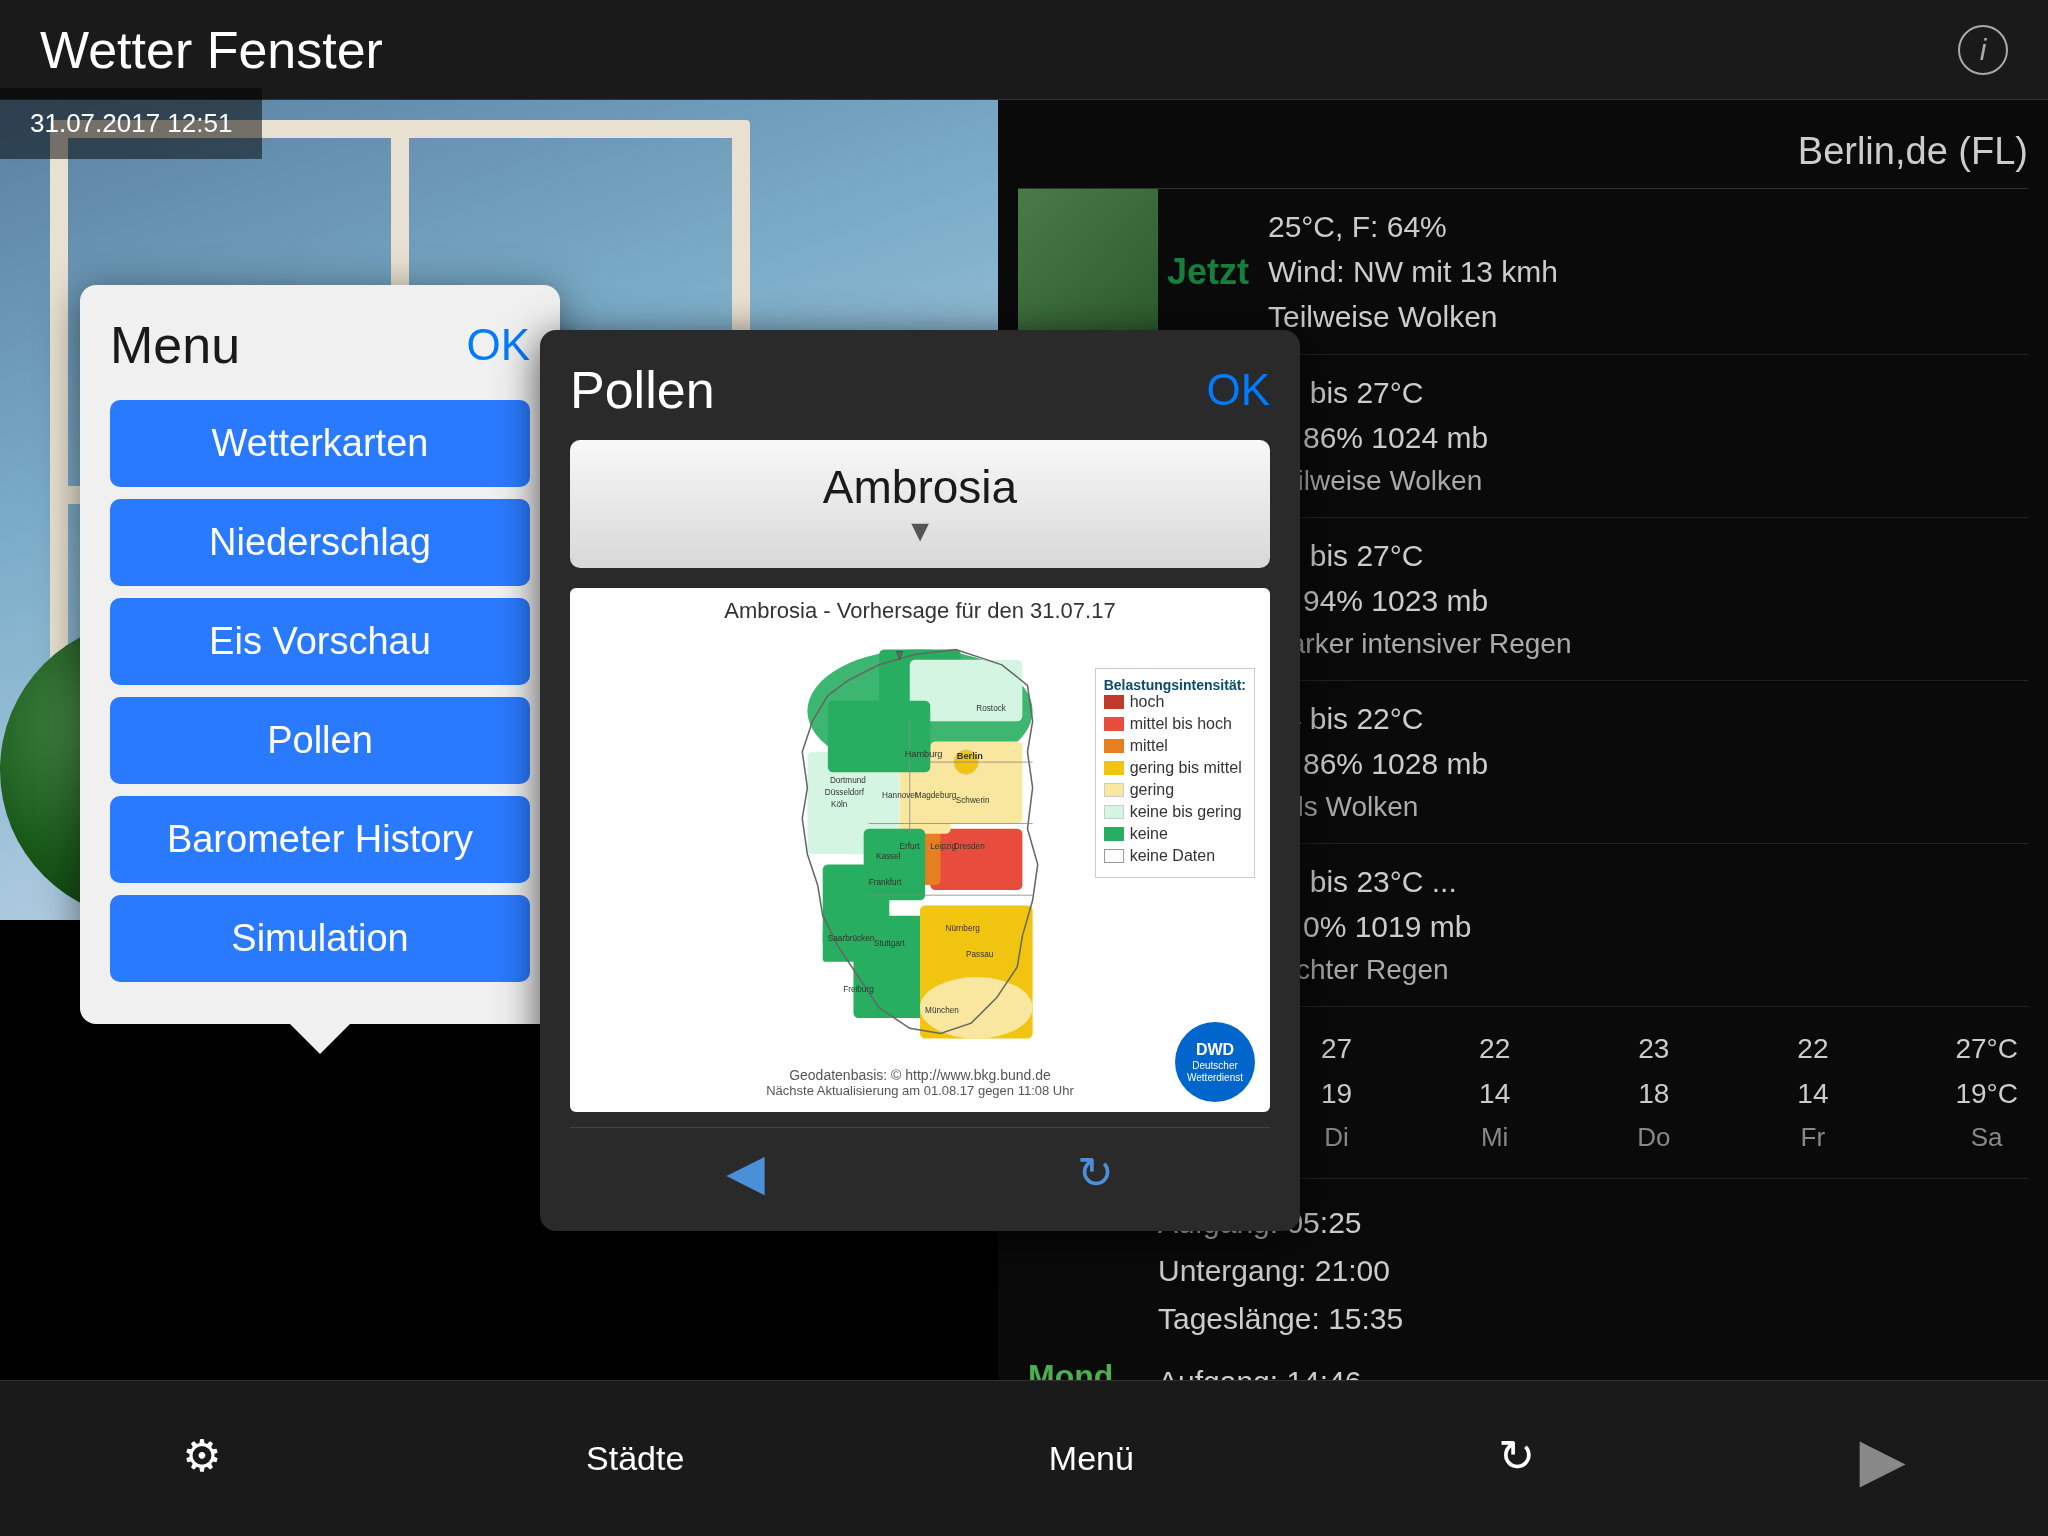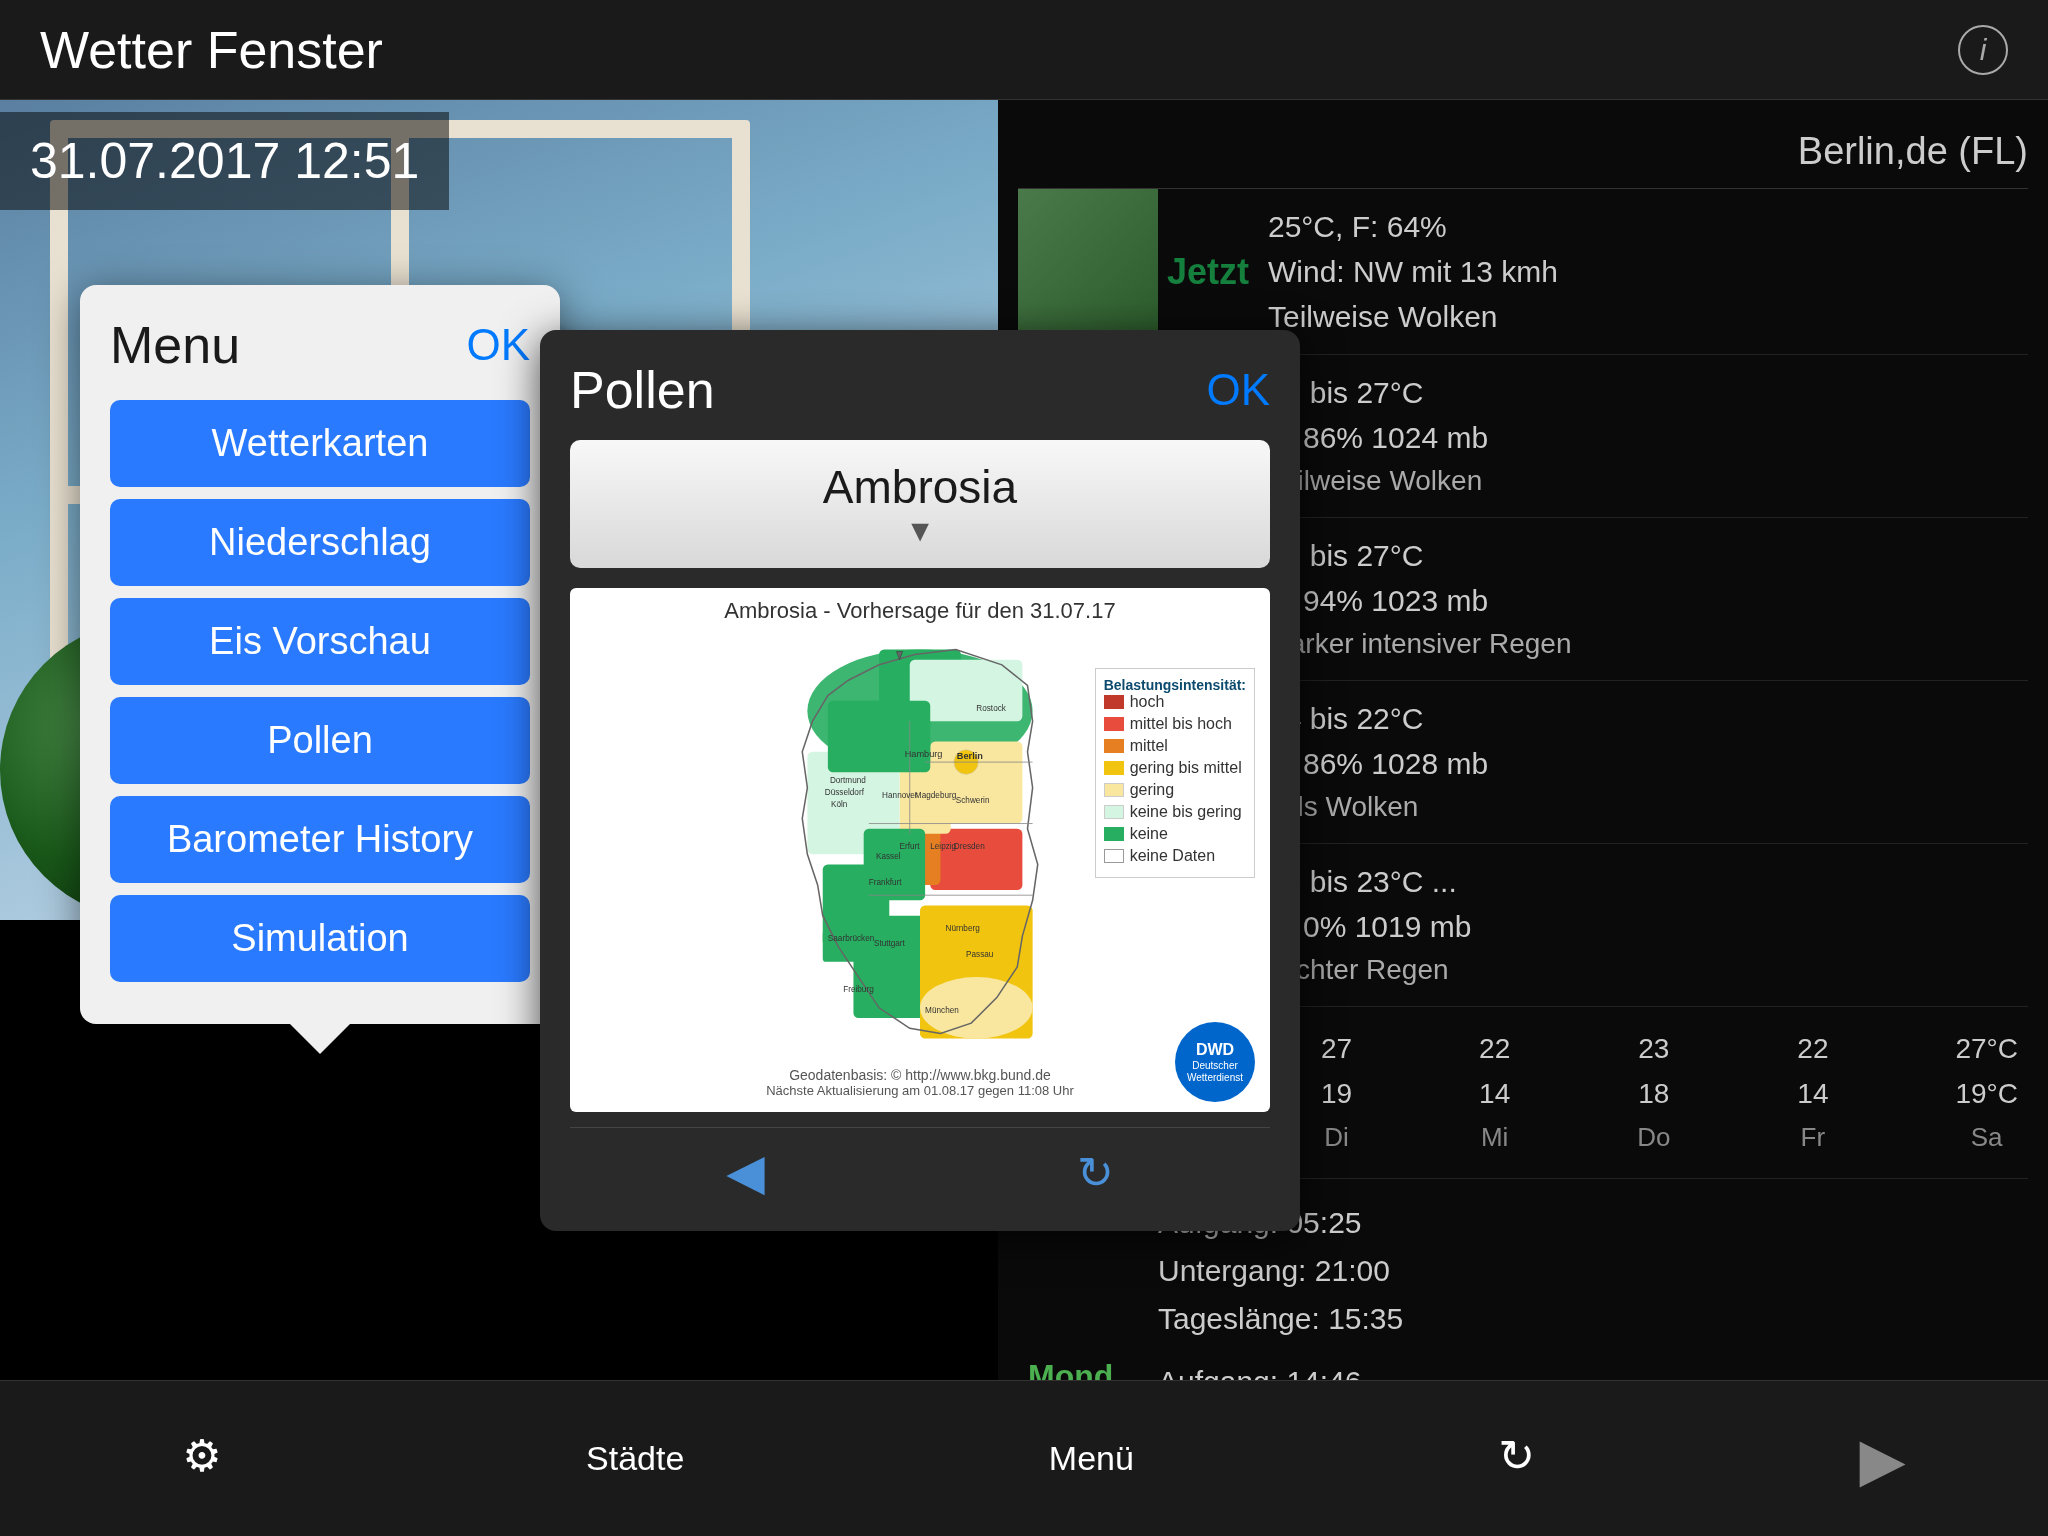--- a/index.html
+++ b/index.html
@@ -35,23 +35,23 @@
       border-radius: 50%;
       display: flex; align-items: center; justify-content: center;
       color: #aaa;
       font-size: 30px;
       font-style: italic;
     }
 
     
     #datetime-bar {
       position: absolute;
-      top: 112px; left: 0;
+      top: 88px; left: 0;
       color: #fff;
-      font-size: 50px;
+      font-size: 26px;
       padding: 20px 30px;
       background: rgba(0,0,0,0.5);
       z-index: 5;
     }
 
     
     #weather-main {
       position: absolute;
       top: 100px; left: 0;
       width: 1700px;

